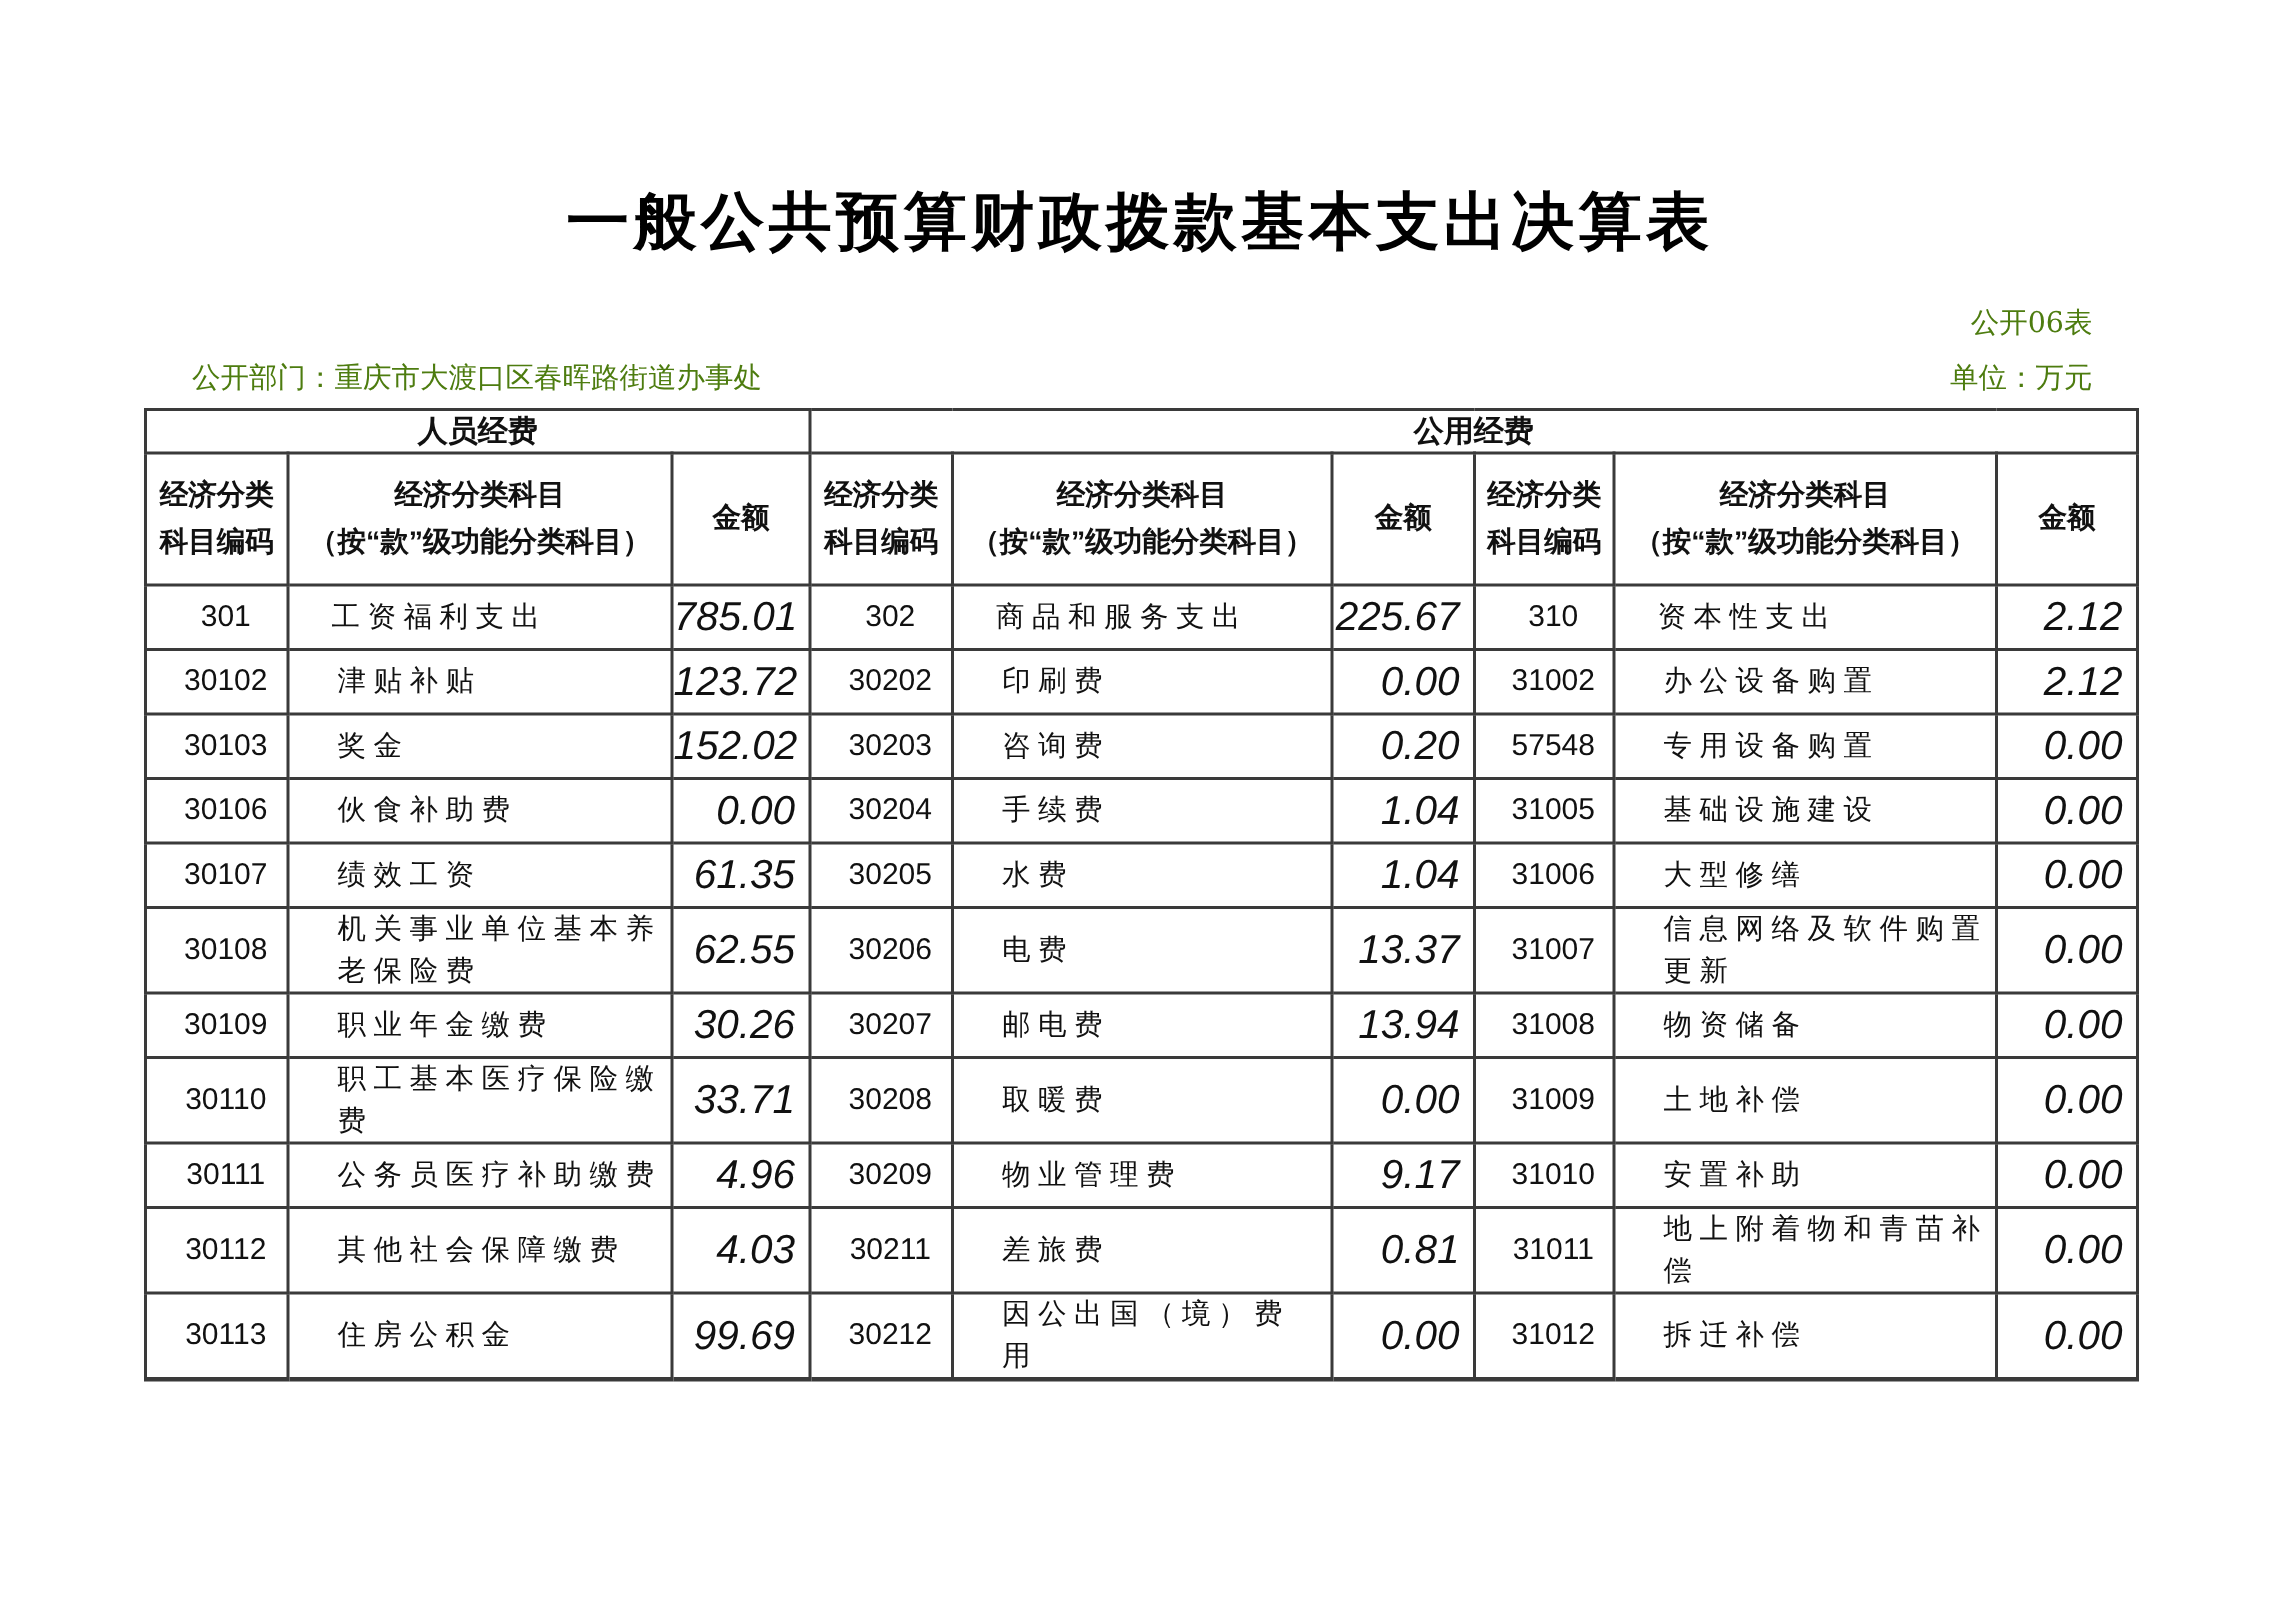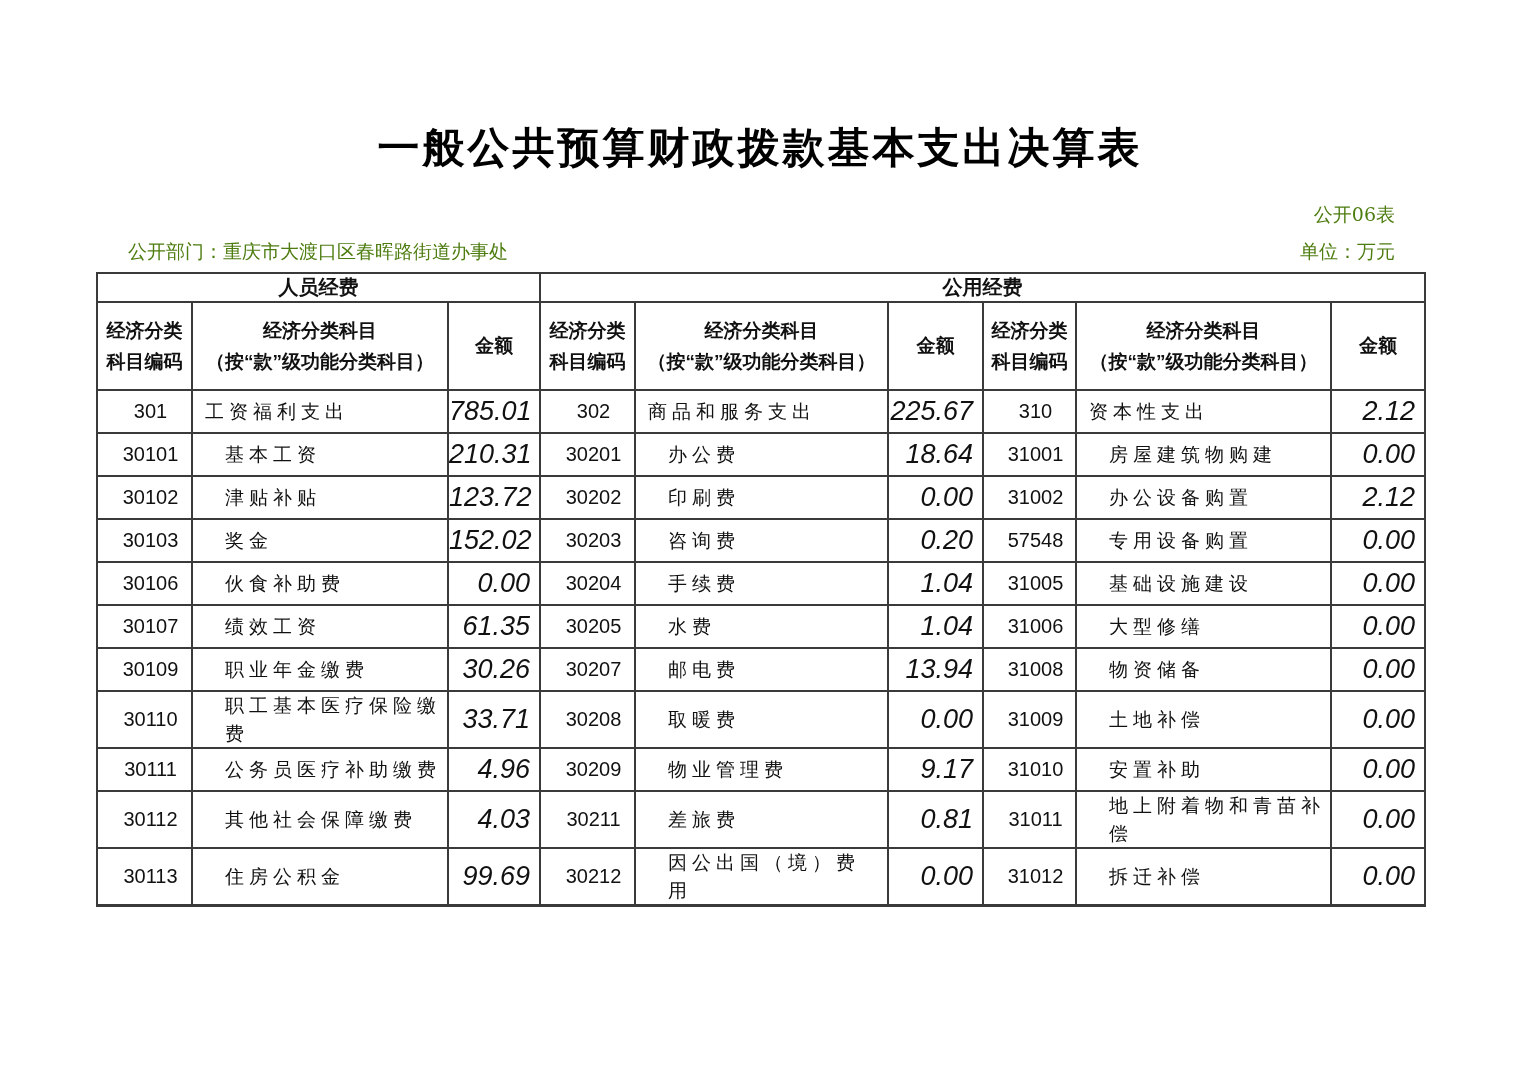--- a/index.html
+++ b/index.html
@@ -62,21 +62,21 @@
   td { height: 43px; }
   td.code {
     font-size: 20px;
     text-align: center;
     padding-left: 12px;
     font-family: "Liberation Sans", sans-serif;
   }
   td.subject {
     font-size: 19px;
     text-align: left;
-    padding-left: 12px;
+    padding-left: 28px;
     padding-right: 4px;
     letter-spacing: 5px;
     line-height: 1.45;
     font-family: "DejaVu Serif", serif;
   }
   td.subject.indent { padding-left: 32px; }
   td.amount {
     font-size: 27px;
     text-align: right;
     padding-right: 9px;
@@ -136,31 +136,20 @@
           <td class="subject">工资福利支出</td>
           <td class="amount">785.01</td>
           <td class="code">302</td>
           <td class="subject">商品和服务支出</td>
           <td class="amount">225.67</td>
           <td class="code">310</td>
           <td class="subject">资本性支出</td>
           <td class="amount">2.12</td>
         </tr>
         <tr>
-          <td class="code">30101</td>
-          <td class="subject indent">基本工资</td>
-          <td class="amount">210.31</td>
-          <td class="code">30201</td>
-          <td class="subject indent">办公费</td>
-          <td class="amount">18.64</td>
-          <td class="code">31001</td>
-          <td class="subject indent">房屋建筑物购建</td>
-          <td class="amount">0.00</td>
-        </tr>
-        <tr>
           <td class="code">30102</td>
           <td class="subject indent">津贴补贴</td>
           <td class="amount">123.72</td>
           <td class="code">30202</td>
           <td class="subject indent">印刷费</td>
           <td class="amount">0.00</td>
           <td class="code">31002</td>
           <td class="subject indent">办公设备购置</td>
           <td class="amount">2.12</td>
         </tr>
@@ -191,20 +180,31 @@
           <td class="subject indent">绩效工资</td>
           <td class="amount">61.35</td>
           <td class="code">30205</td>
           <td class="subject indent">水费</td>
           <td class="amount">1.04</td>
           <td class="code">31006</td>
           <td class="subject indent">大型修缮</td>
           <td class="amount">0.00</td>
         </tr>
         <tr>
+          <td class="code">30108</td>
+          <td class="subject indent">机关事业单位基本养老保险费</td>
+          <td class="amount">62.55</td>
+          <td class="code">30206</td>
+          <td class="subject indent">电费</td>
+          <td class="amount">13.37</td>
+          <td class="code">31007</td>
+          <td class="subject indent">信息网络及软件购置更新</td>
+          <td class="amount">0.00</td>
+        </tr>
+        <tr>
           <td class="code">30109</td>
           <td class="subject indent">职业年金缴费</td>
           <td class="amount">30.26</td>
           <td class="code">30207</td>
           <td class="subject indent">邮电费</td>
           <td class="amount">13.94</td>
           <td class="code">31008</td>
           <td class="subject indent">物资储备</td>
           <td class="amount">0.00</td>
         </tr>

